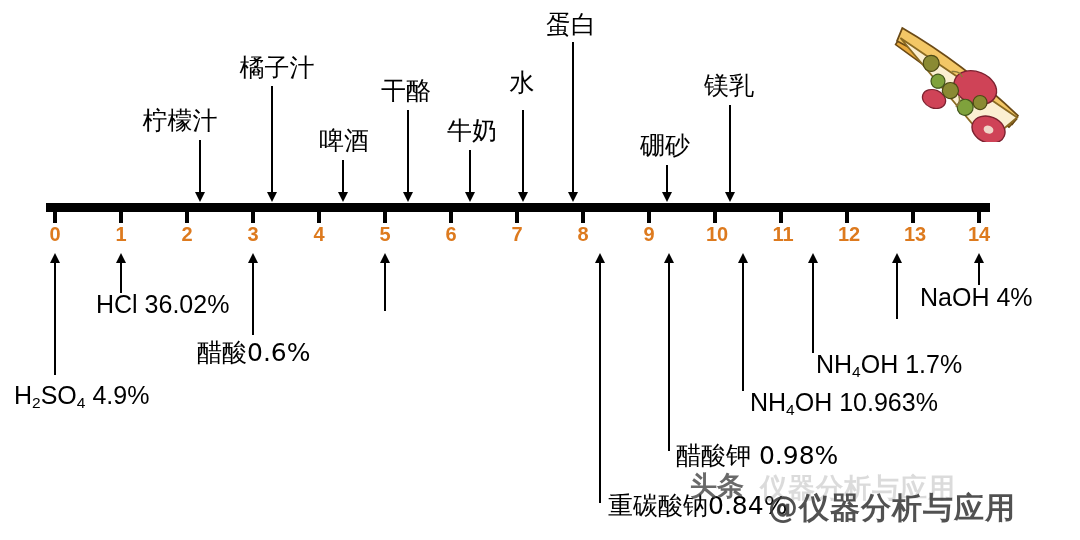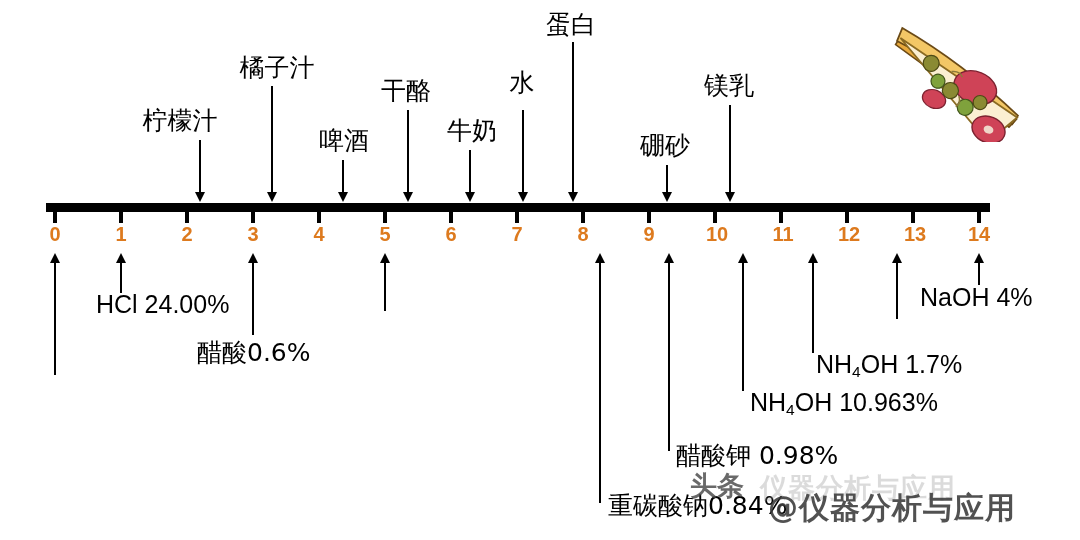--- a/index.html
+++ b/index.html
@@ -252,26 +252,27 @@
   <div class="arrow-down" style="left:730px; top:105px">
     <div class="shaft" style="height:87px"></div>
     <div class="head" style="top:87px"></div>
   </div>
   <div class="label-cn" style="left:729px; top:73px">镁乳</div>
 
   <div class="arrow-up" style="left:55px; top:253px">
     <div class="head" style="top:0"></div>
     <div class="shaft" style="top:10px; height:112px"></div>
   </div>
+  <div class="label-chem" style="left:14px; top:383px"><span>H</span><sub>2</sub><span>SO</span><sub>4</sub><span> 4.9%</span></div>
 
   <div class="arrow-up" style="left:121px; top:253px">
     <div class="head" style="top:0"></div>
     <div class="shaft" style="top:10px; height:30px"></div>
   </div>
-  <div class="label-chem" style="left:96px; top:292px">HCl 24.00%</div>
+  <div class="label-chem" style="left:96px; top:292px">HCl 36.02%</div>
 
   <div class="arrow-up" style="left:253px; top:253px">
     <div class="head" style="top:0"></div>
     <div class="shaft" style="top:10px; height:72px"></div>
   </div>
   <div class="label-chem" style="left:197px; top:340px"><span class="cjk">醋酸0.6%</span></div>
 
   <div class="arrow-up" style="left:385px; top:253px">
     <div class="head" style="top:0"></div>
     <div class="shaft" style="top:10px; height:48px"></div>

